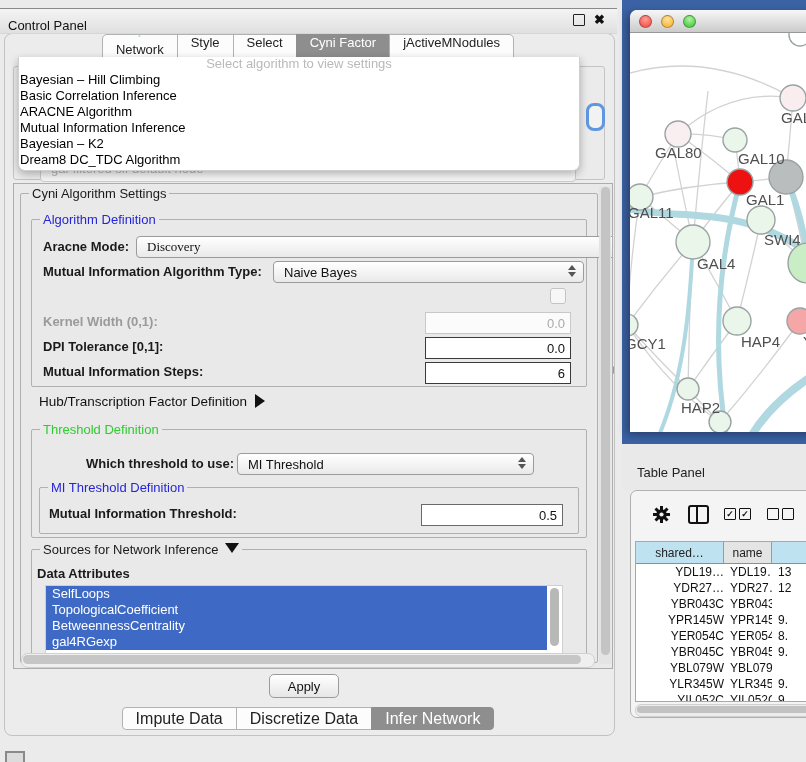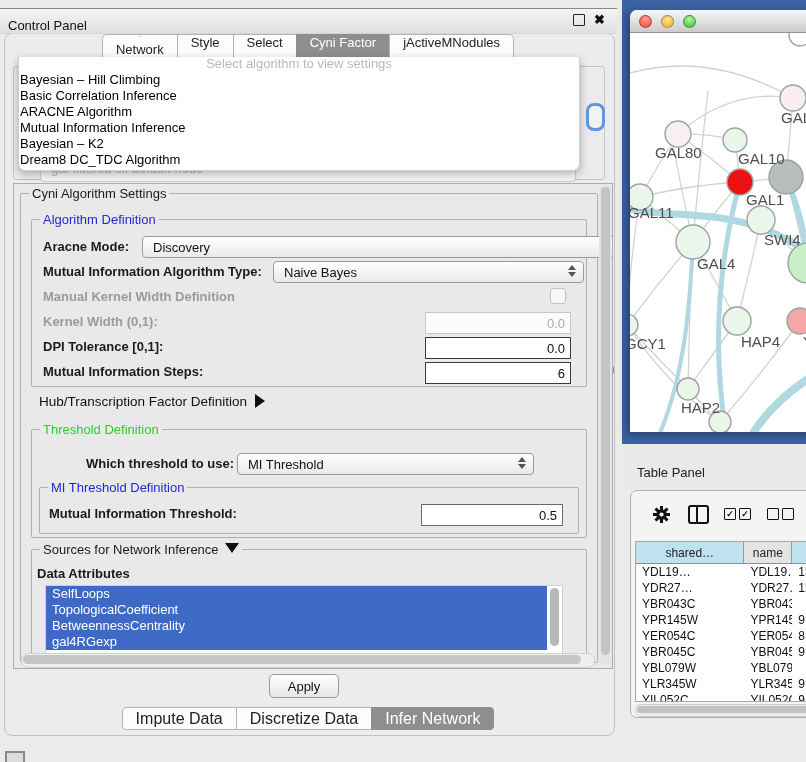--- a/index.html
+++ b/index.html
@@ -110,21 +110,21 @@
       text-align:center;color:#111;font-weight:bold;}
   .tp-table{position:absolute;left:4px;top:50px;width:200px;height:161px;background:#fff;
             border:1px solid #a8a8a8;overflow:hidden;box-sizing:border-box;}
   .thead{display:flex;height:21px;border-bottom:1px solid #8f8f8f;}
   .th{box-sizing:border-box;border-right:1px solid #9a9a9a;font-size:12px;display:flex;
       align-items:center;justify-content:center;color:#222;}
   .th.blue{background:#bfe2f1;}
   .th.gray{background:#e4e4e4;}
   .trow{display:flex;height:16px;font-size:12px;color:#111;}
   .td{box-sizing:border-box;padding-left:6px;line-height:16px;white-space:nowrap;overflow:hidden;}
-  .c1{width:109px;}  .c2{width:48px;}  .c3{width:42px;}
+  .c1{width:88px;text-align:right;}  .c2{width:48px;}  .c3{width:42px;}
   .tp-hscroll{position:absolute;left:4px;top:213px;width:192px;height:11px;background:#ececec;
               border:1px solid #cfcfcf;border-radius:6px;}
   .tp-hthumb{margin:1px;width:182px;height:7px;background:#c2c2c2;border-radius:4px;}
 </style>
 </head>
 <body>
 
 <div id="root">
 
   <div class="cp-outer"></div>
@@ -179,38 +179,37 @@
   <div class="settings">
 
     <div class="gbox" style="left:6px;top:9px;width:576px;height:468px;">
       <span class="glabel">Cyni Algorithm Settings</span>
     </div>
 
     <div class="gbox" style="left:17px;top:35px;width:554px;height:166px;">
       <span class="glabel blue">Algorithm Definition</span>
     </div>
     <span class="flabel" style="left:29px;top:55px;">Aracne Mode:</span>
-    <div class="combo" style="left:128px;top:52px;width:498px;">
+    <div class="combo" style="left:122px;top:52px;width:498px;font-family:Liberation Serif, serif;">
       <span>Discovery</span>
       <span class="arrows">
           <span class="arr-up"></span>
           <span class="arr-dn"></span>
         </span>
     </div>
 
     <span class="flabel" style="left:29px;top:80px;">Mutual Information Algorithm Type:</span>
     <div class="combo" style="left:259px;top:77px;width:311px;">
       <span>Naive Bayes</span>
       <span class="arrows">
           <span class="arr-up"></span>
           <span class="arr-dn"></span>
         </span>
     </div>
 
-    <span class="flabel dis" style="left:29px;top:105px;">Manual Kernel Width Definition</span>
     <span class="chk" style="left:536px;top:104px;"></span>
 
     <span class="flabel dis" style="left:29px;top:130px;">Kernel Width (0,1):</span>
     <input class="tfield dis" style="left: 411px; top: 128px; width: 146px;" readonly="" value="0.0">
 
     <span class="flabel" style="left:29px;top:155px;">DPI Tolerance [0,1]:</span>
     <input class="tfield" style="left: 411px; top: 153px; width: 146px;" readonly="" value="0.0">
 
     <span class="flabel" style="left:29px;top:180px;">Mutual Information Steps:</span>
     <input class="tfield" style="left: 411px; top: 178px; width: 146px;" readonly="" value="6">

